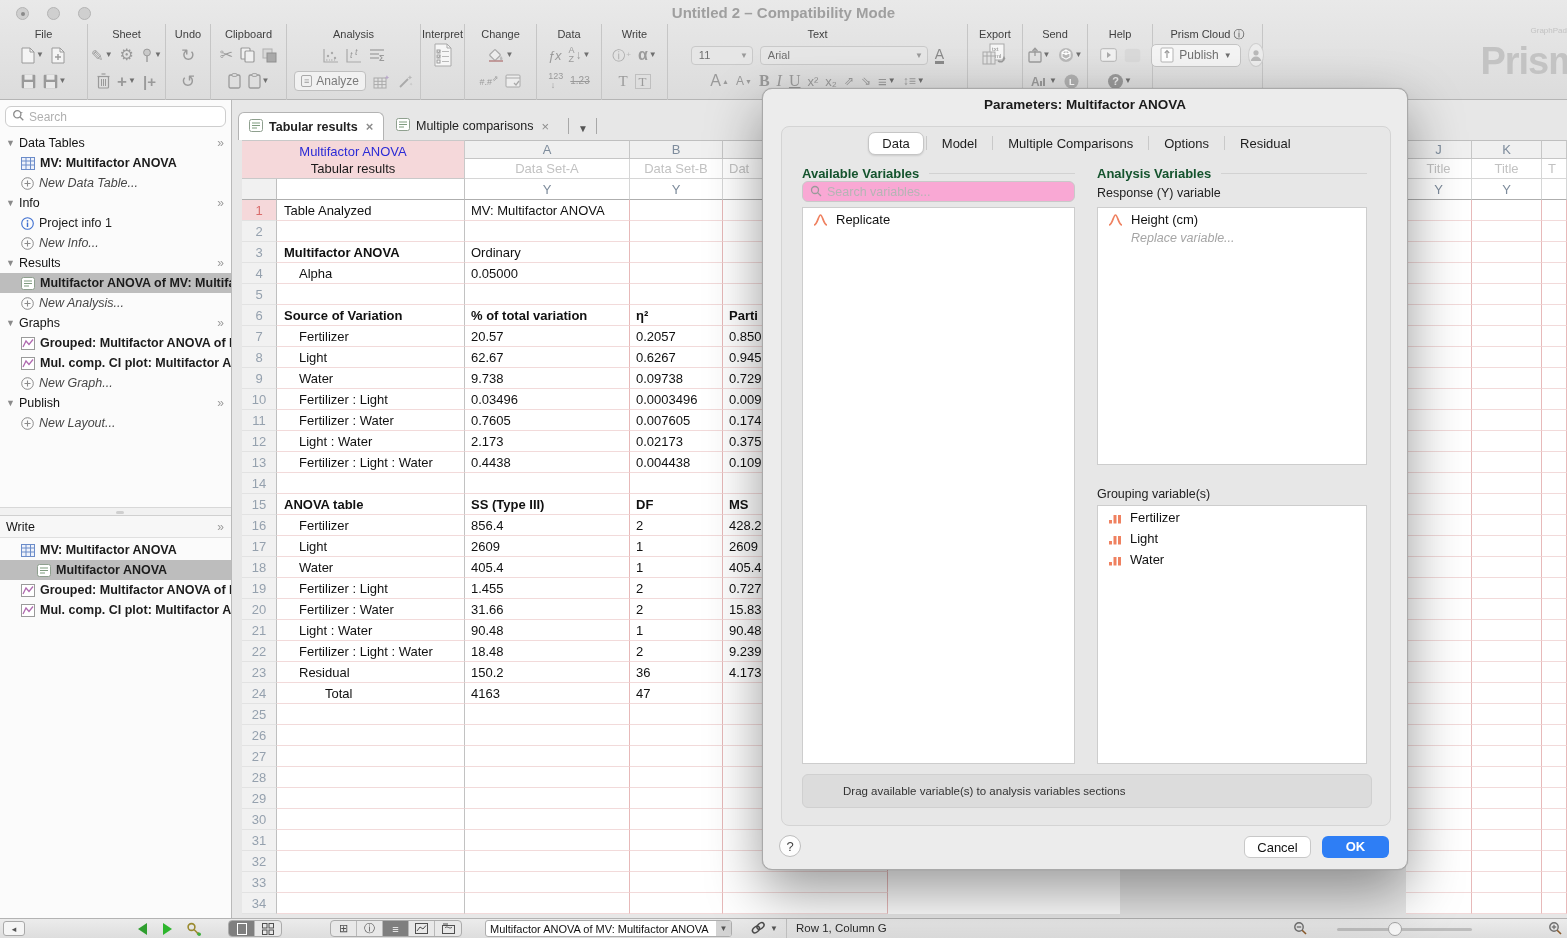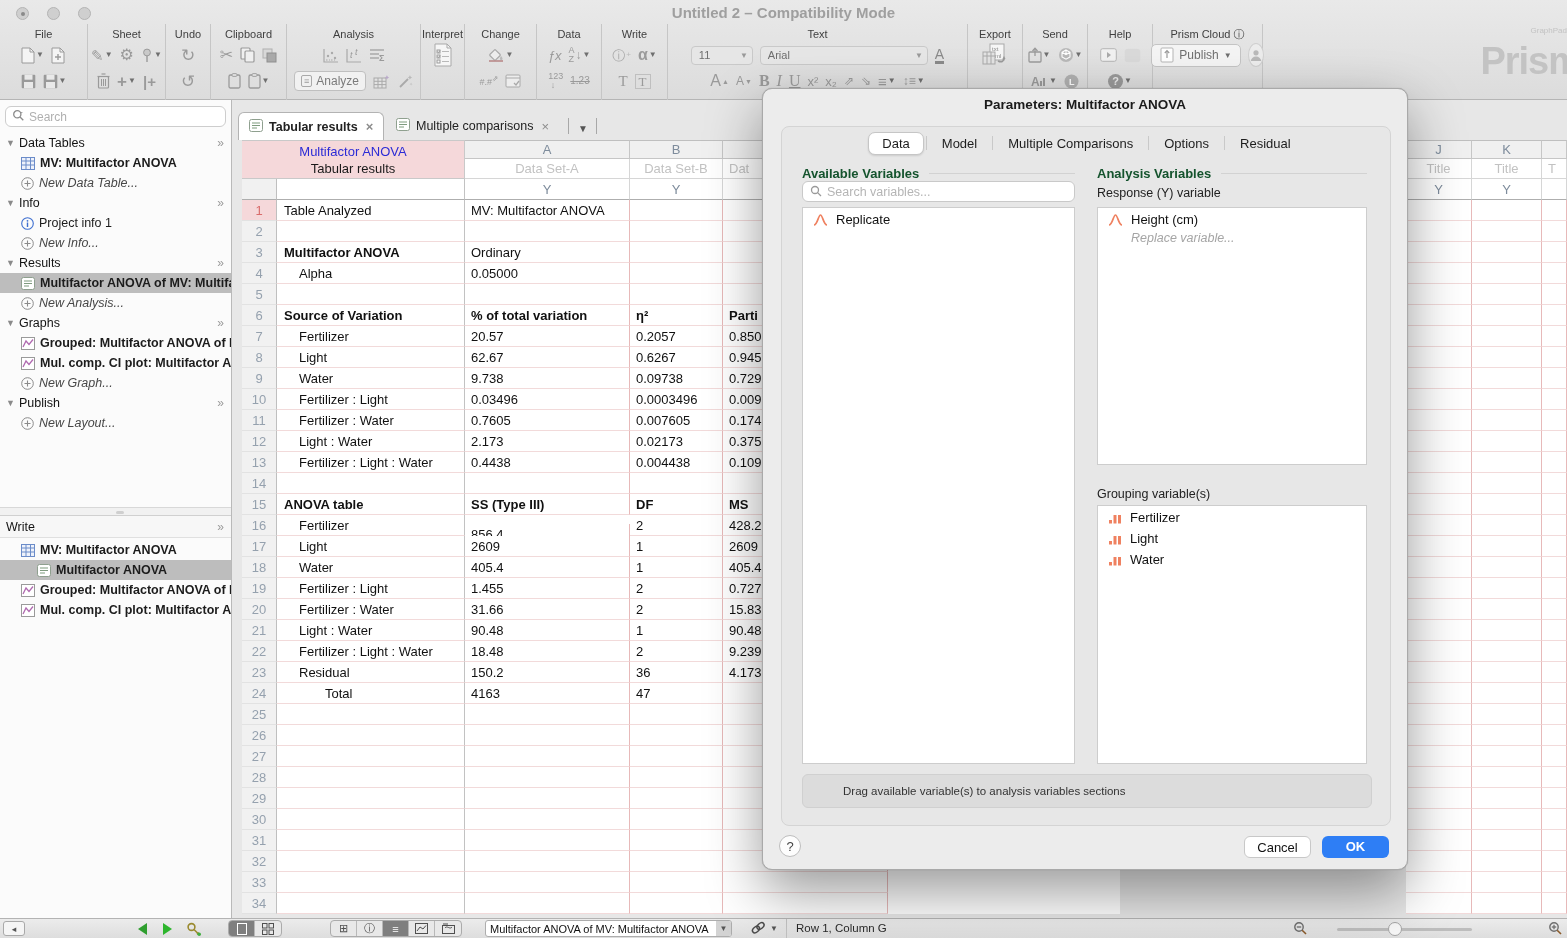--- a/index.html
+++ b/index.html
@@ -113,21 +113,21 @@
     font-size:13.5px; font-weight:bold; color:#1b1b1b; }
   .dlg-panel { position:absolute; left:18px; top:37px; width:610px; height:700px; background:#e7e7e7;
     border:1px solid #d4d4d4; border-radius:8px; }
   .dlg-tabs { position:absolute; left:0; top:4px; width:100%; height:24px; display:flex; align-items:center; justify-content:center; }
   .dtab { font-size:13px; color:#1d1d1d; padding:3px 13px; border-radius:7px; white-space:nowrap; }
   .dtab.active { background:#fff; border:1px solid #c6c6c6; box-shadow:0 1px 2px rgba(0,0,0,.12); }
   .dtab-sep { width:1px; height:14px; background:#c9c9c9; margin:0 2px; }
   .dlg-sechead { position:absolute; font-size:13px; font-weight:bold; color:#14532d; display:flex; align-items:center; }
   .dlg-sechead .hline { flex:1; height:1px; background:#d2d2d2; margin-left:10px; }
   .dlg-label { position:absolute; font-size:12.5px; color:#222; }
-  .dlg-search { position:absolute; left:20px; top:54px; width:273px; height:21px; background:#ffffff; border:1px solid #c9c9c9;
+  .dlg-search { position:absolute; left:20px; top:54px; width:273px; height:21px; background:#f9a8d4; border:1px solid #c9c9c9;
     border-radius:6px; display:flex; align-items:center; padding:0 7px; gap:5px; }
   .dlg-search input { border:none; outline:none; flex:1; font-size:12.5px; color:#333; background:transparent; font-family:inherit; }
   .dlg-search input::placeholder { color:#b5b5b5; }
   .dlg-box { position:absolute; background:#fff; border:1px solid #cdcdcd; }
   .dvar { display:flex; align-items:center; gap:8px; padding:4px 10px 2px 10px; font-size:13px; color:#111; }
   .dvar .ic { display:inline-flex; flex:0 0 auto; }
   .dhint-italic { padding:2px 10px 0 10px; font-size:12.5px; font-style:italic; color:#a5a5a5; }
   .dlg-banner { position:absolute; left:20px; top:647px; width:570px; height:34px; background:#dcdcdc;
     border:1px solid #d0d0d0; border-radius:6px; display:flex; align-items:center; padding-left:40px; font-size:11.5px; color:#333; }
   .dlg-help { position:absolute; left:16px; top:746px; width:22px; height:22px; border-radius:50%; background:#fdfdfd;
@@ -833,21 +833,21 @@
       <div class="scell val" style="left: 233px; top: 373px; width: 165px;"></div>
       <div class="scell val" style="left: 398px; top: 373px; width: 93px;"></div>
       <div class="scell val" style="left: 491px; top: 373px; width: 165px;"></div>
       <div class="scell rn" style="left: 10px; top: 394px; width: 35px;">15</div>
       <div class="scell lbl bold" style="left: 45px; top: 394px; width: 188px;">ANOVA table</div>
       <div class="scell val bold" style="left: 233px; top: 394px; width: 165px;">SS (Type III)</div>
       <div class="scell val bold" style="left: 398px; top: 394px; width: 93px;">DF</div>
       <div class="scell val bold" style="left: 491px; top: 394px; width: 165px;">MS</div>
       <div class="scell rn" style="left: 10px; top: 415px; width: 35px;">16</div>
       <div class="scell lbl ind" style="left: 45px; top: 415px; width: 188px;">Fertilizer</div>
-      <div class="scell val" style="left: 233px; top: 415px; width: 165px; margin-top: 9px;">856.4</div>
+      <div class="scell val" style="left: 233px; top: 415px; width: 165px;">856.4</div>
       <div class="scell val" style="left: 398px; top: 415px; width: 93px;">2</div>
       <div class="scell val" style="left: 491px; top: 415px; width: 165px;">428.2</div>
       <div class="scell rn" style="left: 10px; top: 436px; width: 35px;">17</div>
       <div class="scell lbl ind" style="left: 45px; top: 436px; width: 188px;">Light</div>
       <div class="scell val" style="left: 233px; top: 436px; width: 165px;">2609</div>
       <div class="scell val" style="left: 398px; top: 436px; width: 93px;">1</div>
       <div class="scell val" style="left: 491px; top: 436px; width: 165px;">2609</div>
       <div class="scell rn" style="left: 10px; top: 457px; width: 35px;">18</div>
       <div class="scell lbl ind" style="left: 45px; top: 457px; width: 188px;">Water</div>
       <div class="scell val" style="left: 233px; top: 457px; width: 165px;">405.4</div>

